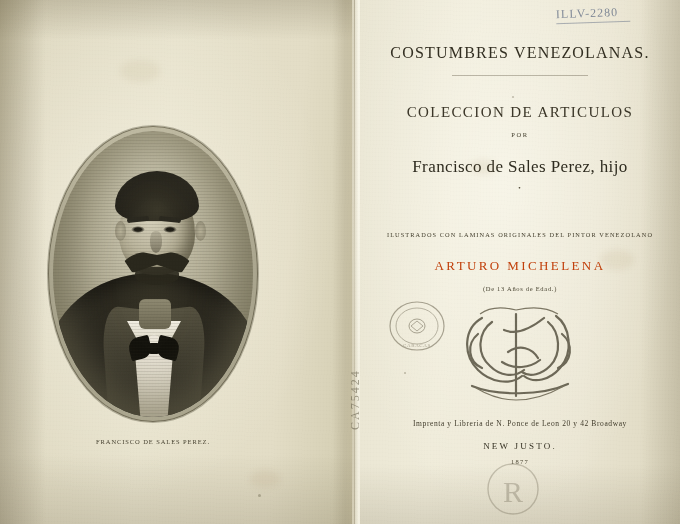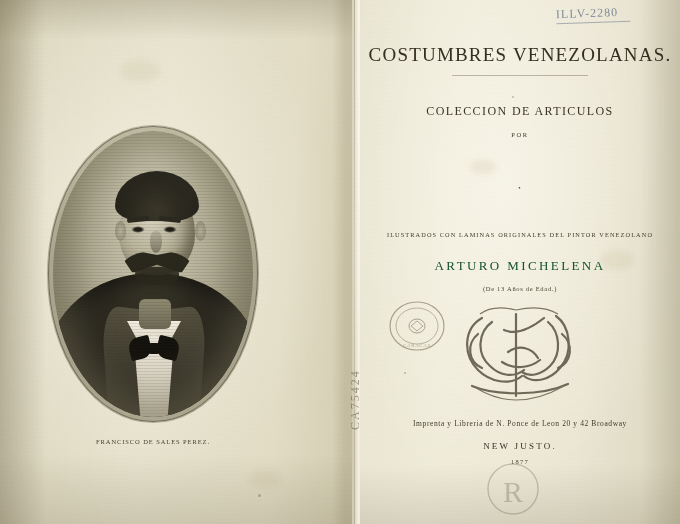--- a/index.html
+++ b/index.html
@@ -261,44 +261,44 @@
     letter-spacing: .9px;
     color: #4a4534;
     font-family: "Liberation Serif", serif;
   }
 
   
   .rp-text { position: absolute; width: 320px; left: 360px; text-align: center; color: #3a3527; }
 
   .title-main {
     top: 44px;
-    font-size: 19px;
+    font-size: 16px;
     letter-spacing: 1.2px;
     color: #33302 0;
     color: #332f22;
     font-family: "Liberation Serif", serif;
   }
   .rule-under-title {
     position: absolute;
     left: 452px; top: 75px; width: 136px; height: 1px;
     background: rgba(80,73,52,0.35);
   }
-  .sub-1 { top: 104px; font-size: 12px; letter-spacing: 1.4px; color: #3b3628; }
+  .sub-1 { top: 104px; font-size: 15px; letter-spacing: 1.4px; color: #3b3628; }
   .sub-por { top: 131px; font-size: 6.5px; letter-spacing: 1.6px; color: #45402f; }
   .author {
     top: 157px;
     font-size: 17px;
     letter-spacing: .4px;
     color: #2f2c20;
     font-family: "Liberation Serif", serif;
   }
   .author-mark { top: 184px; font-size: 7px; color: #4b4634; letter-spacing: 1px; }
   .pseudonym { top: 196px; font-size: 12.5px; letter-spacing: 1.6px; color: #35312 3; color: #353123; }
   .illus-line { top: 231px; font-size: 6.3px; letter-spacing: 1.1px; color: #45402f; }
-  .painter { top: 258px; font-size: 13px; letter-spacing: 2.4px; color: #14532d; }
+  .painter { top: 258px; font-size: 13px; letter-spacing: 2.4px; color: #c2410c; }
   .painter-note { top: 285px; font-size: 6.5px; letter-spacing: .7px; color: #4b4634; }
   .imprint-1 { top: 419px; font-size: 7.5px; letter-spacing: .6px; color: #403b2b; }
   .imprint-2 { top: 441px; font-size: 9px; letter-spacing: 2.2px; color: #35312 3; color: #353123; }
   .imprint-3 { top: 458px; font-size: 6.5px; letter-spacing: 1.2px; color: #4b4634; }
 
   
   .monogram {
     position: absolute;
     left: 452px; top: 300px;
     width: 136px; height: 108px;
@@ -402,20 +402,21 @@
 
   <div class="right-page">
     <div class="right-edge-shade"></div>
   </div>
   <div class="right-bottom-shade"></div>
 
   <div class="rp-text title-main">COSTUMBRES VENEZOLANAS.</div>
   <div class="rule-under-title"></div>
   <div class="rp-text sub-1">COLECCION DE ARTICULOS</div>
   <div class="rp-text sub-por">POR</div>
+  <div class="rp-text author">Francisco de Sales Perez, hijo</div>
   <div class="rp-text author-mark">•</div>
   <div class="rp-text illus-line">ILUSTRADOS CON LAMINAS ORIGINALES DEL PINTOR VENEZOLANO</div>
   <div class="rp-text painter">ARTURO  MICHELENA</div>
   <div class="rp-text painter-note">(De 13 Años de Edad.)</div>
 
   <svg class="monogram" viewBox="0 0 136 108">
     <g fill="none" stroke="#4b4staticstroke" stroke-width="2"></g>
     <g fill="none" stroke="#4a4534" stroke-width="2.2" stroke-linecap="round">
       <path d="M30 18 C12 28, 10 54, 26 70 C38 82, 58 86, 70 76"></path>
       <path d="M40 22 C26 32, 24 54, 38 66 C48 76, 62 78, 72 70"></path>

